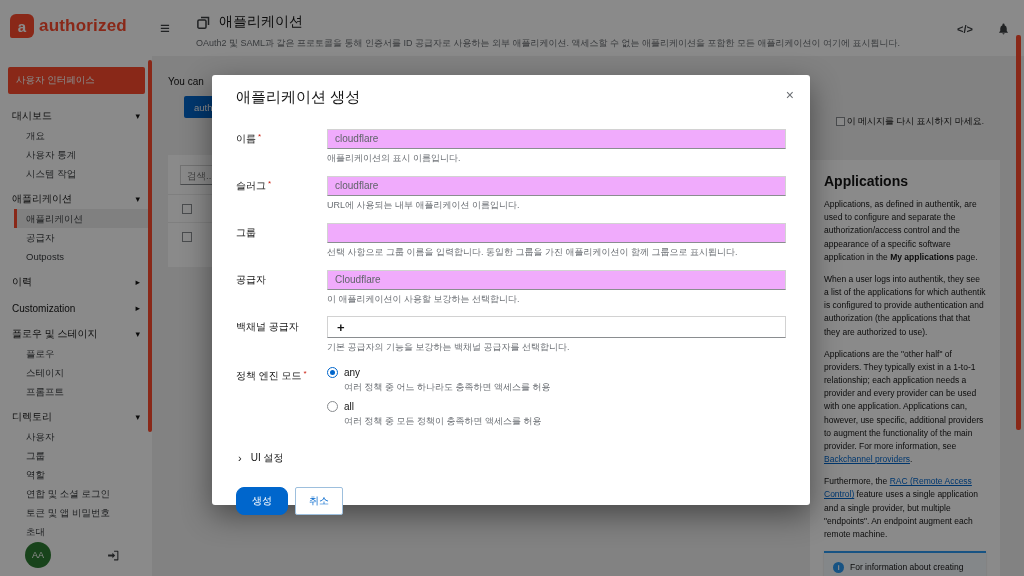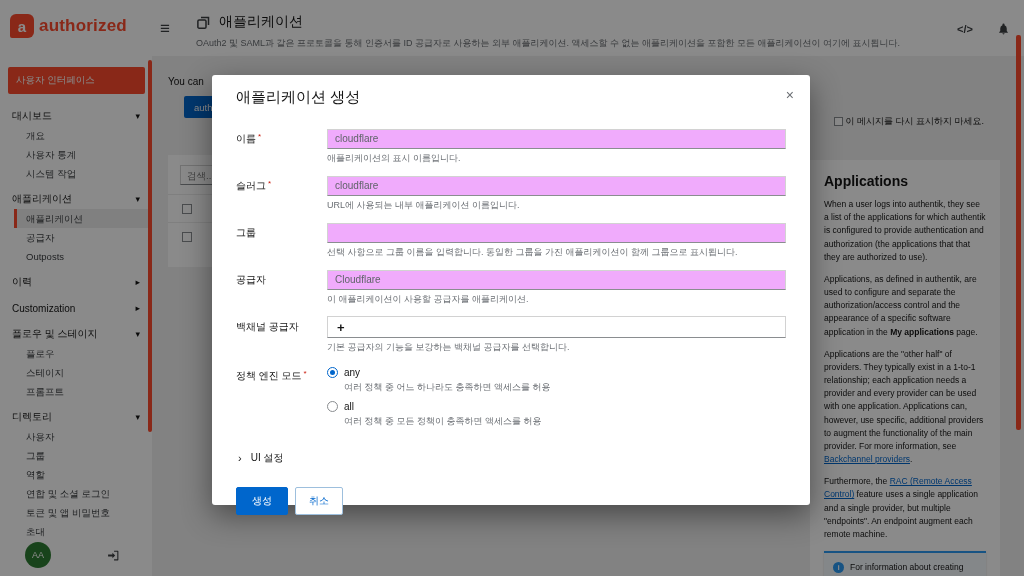--- a/index.html
+++ b/index.html
@@ -36,21 +36,21 @@
                display:flex; align-items:center; }
   .avatar { width:26px; height:26px; border-radius:50%; background:#2e7d32; color:#fff; font-size:9px;
             display:flex; align-items:center; justify-content:center; margin-left:25px; cursor:pointer; }
   .signout { margin-left:56px; cursor:pointer; display:flex; }
 
   
   .content { position:absolute; top:56px; left:152px; right:0; bottom:0; background:#f0f0f0; }
   .banner-text { position:absolute; left:16px; top:20px; font-size:10px; color:#151515; white-space:nowrap; }
   .wizard-btn { position:absolute; left:32px; top:40px; width:130px; height:22px; background:#0066cc; color:#fff;
                 border:none; font-size:9.5px; text-align:left; padding-left:10px; border-radius:2px; overflow:hidden; }
-  .dismiss-row { position:absolute; right:40px; top:59px; display:flex; align-items:center; gap:2px; }
+  .dismiss-row { position:absolute; right:40px; top:59px; display:flex; align-items:center; gap:2px;font-family:Liberation Serif, serif; }
   .dismiss-row .cb { width:9px; height:9px; border:1px solid #8a8d90; background:#fff; }
   .dismiss-label { font-size:9px; color:#151515; }
   .table-card { position:absolute; left:16px; top:99px; width:626px; height:112px; background:#fff; }
   .search-input { margin:10px 0 0 12px; width:120px; height:20px; border:1px solid #d2d2d2; border-bottom-color:#8a8d90;
                   font-size:9.5px; padding:0 6px; color:#6a6e73; }
   .t-row { height:28px; border-top:1px solid #ebebeb; display:flex; align-items:center; padding-left:14px; margin-top:0; }
   .t-row:first-of-type { margin-top:9px; }
   .t-row .cb { width:10px; height:10px; border:1px solid #8a8d90; background:#fff; }
 
   
@@ -86,21 +86,21 @@
   .radio-circle { width:11px; height:11px; border-radius:50%; border:1px solid #8a8d90; background:#fff; position:relative; }
   .radio-circle.selected { border-color:#0066cc; }
   .radio-circle.selected::after { content:""; position:absolute; inset:2px; border-radius:50%; background:#0066cc; }
   .radio-label { font-size:10px; color:#151515; }
   .radio-help { font-size:9px; color:#6a6e73; margin:3px 0 7px 17px; }
   .expander { display:flex; align-items:center; gap:9px; margin:16px 0 0 2px; cursor:pointer; }
   .expander .chev { font-size:11px; color:#151515; }
   .expander-label { font-size:10px; color:#151515; }
   .modal-footer { display:flex; gap:7px; margin-top:22px; }
   .btn-primary { background:#0066cc; color:#fff; border:1px solid #0066cc; font-size:10px; padding:6px 15px;
-                 border-radius:2px; cursor:pointer; }
+                 border-radius:8px; cursor:pointer; }
   .btn-secondary { background:#fff; color:#0066cc; border:1px solid #9dbfdd; font-size:10px; padding:6px 13px;
                    border-radius:2px; cursor:pointer; }
   svg { display:block; }
 </style>
 </head>
 <body>
 
 <div class="app">
 
   <div class="masthead">
@@ -201,22 +201,22 @@
       <div class="t-row">
           <span class="cb"></span>
         </div>
       <div class="t-row">
           <span class="cb"></span>
         </div>
     </div>
 
     <div class="help-panel">
       <div class="help-title">Applications</div>
+      <p><span>Applications, as defined in authentik, are used to configure and separate the authorization/access control and the appearance of a specific software application in the </span><b>My applications</b><span> page.</span></p>
       <p>When a user logs into authentik, they see a list of the applications for which authentik is configured to provide authentication and authorization (the applications that that they are authorized to use).</p>
-      <p><span>Applications, as defined in authentik, are used to configure and separate the authorization/access control and the appearance of a specific software application in the </span><b>My applications</b><span> page.</span></p>
       <p><span>Applications are the "other half" of providers. They typically exist in a 1-to-1 relationship; each application needs a provider and every provider can be used with one application. Applications can, however, use specific, additional providers to augment the functionality of the main provider. For more information, see </span><a>Backchannel providers</a><span>.</span></p>
       <p><span>Furthermore, the </span><a>RAC (Remote Access Control)</a><span> feature uses a single application and a single provider, but multiple "endpoints". An endpoint augment each remote machine.</span></p>
       <div class="info-alert">
         <span class="info-icon">i</span>
         <span class="info-text"><span>For information about creating and managing applications, refer to </span></span>
       </div>
     </div>
   </div>
 
   <div class="page-scroll"></div>
@@ -250,21 +250,21 @@
         <div>
           <input class="f-input" value="" style="">
           <div class="f-help">선택 사항으로 그룹 이름을 입력합니다. 동일한 그룹을 가진 애플리케이션이 함께 그룹으로 표시됩니다.</div>
         </div>
       </div>
 
       <div class="form-row">
         <div class="f-label">공급자</div>
         <div>
           <input class="f-input" value="Cloudflare" style="">
-          <div class="f-help">이 애플리케이션이 사용할 공급자를 애플리케이션.</div>
+          <div class="f-help">이 애플리케이션이 사용할 보강하는 선택합니다.</div>
         </div>
       </div>
 
       <div class="form-row">
         <div class="f-label">백채널 공급자</div>
         <div>
           <div class="chip-box">
             <button class="chip-add">+</button>
           </div>
           <div class="f-help">기본 공급자의 기능을 보강하는 백채널 공급자를 선택합니다.</div>

